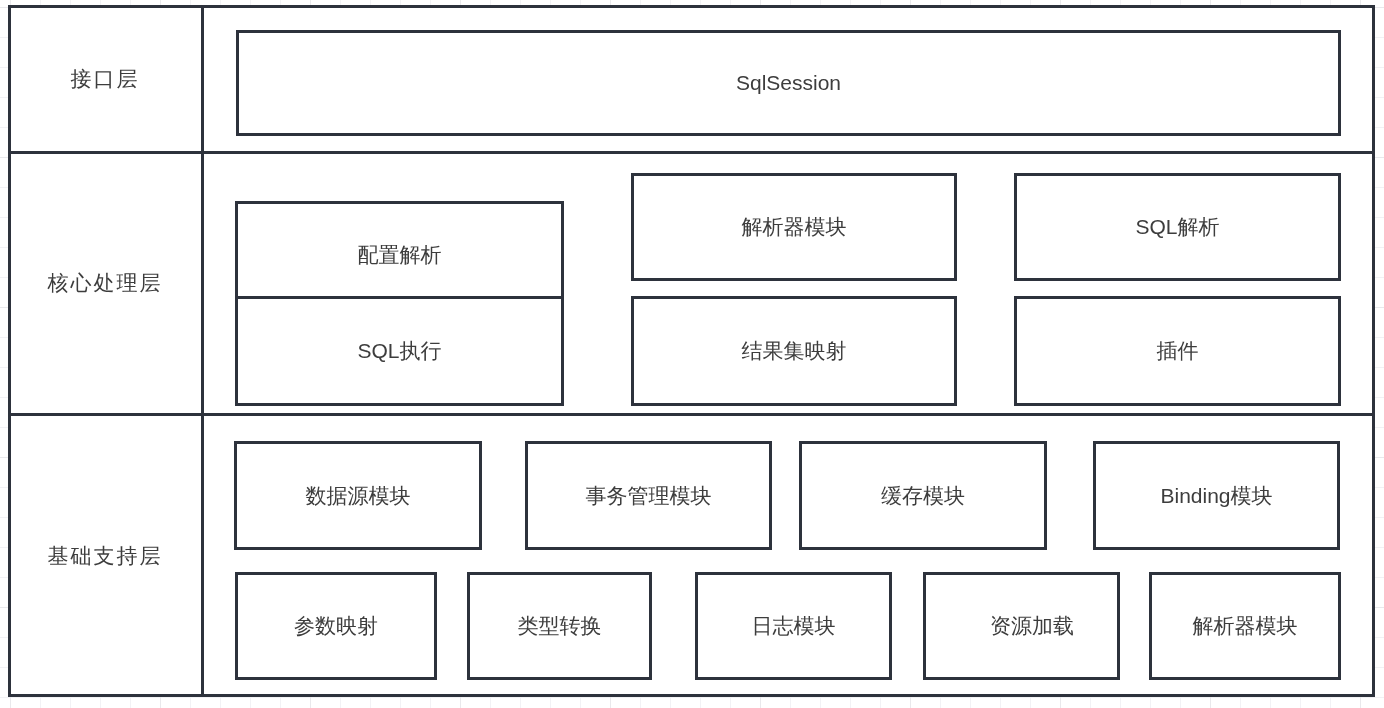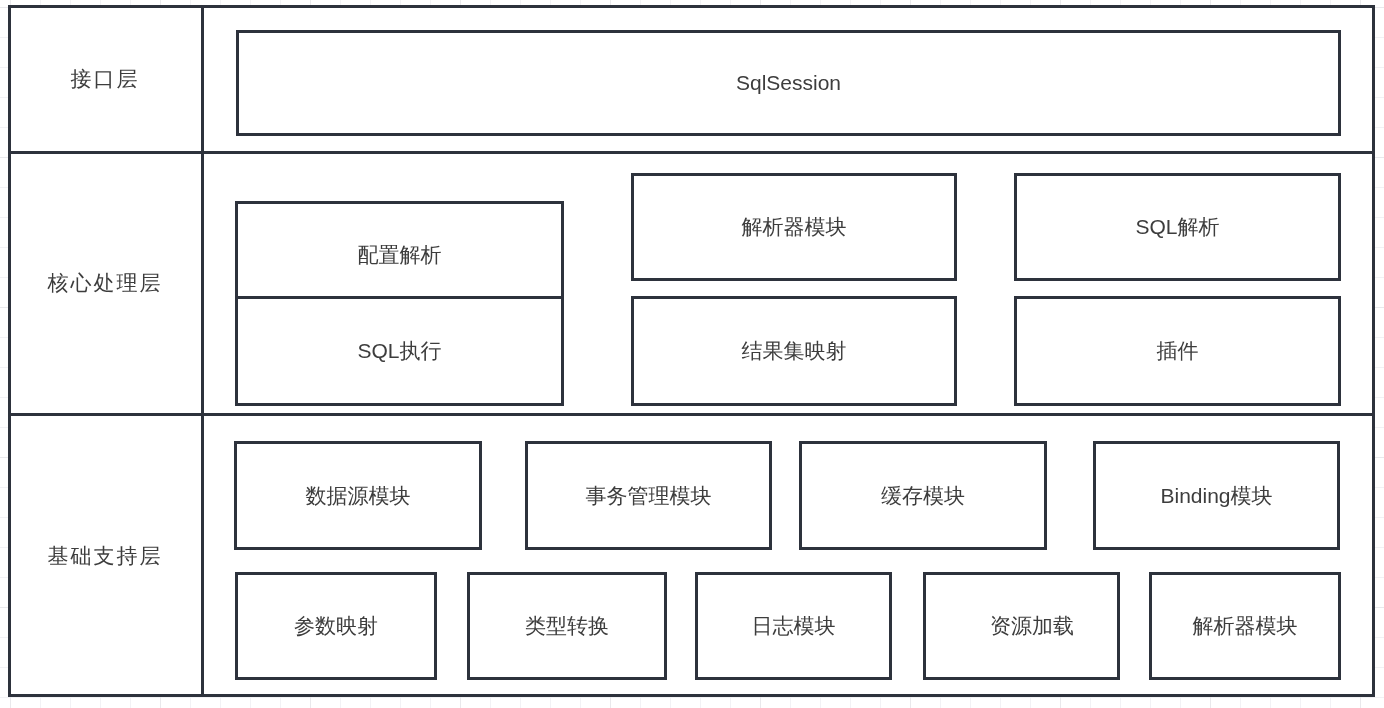--- a/index.html
+++ b/index.html
@@ -71,21 +71,21 @@
   .box-sql-exec      { left: 235px;  top: 296px; width: 329px; height: 110px; }
   .box-result-map    { left: 631px;  top: 296px; width: 326px; height: 110px; }
   .box-plugin        { left: 1014px; top: 296px; width: 327px; height: 110px; }
 
   .box-datasource    { left: 234px;  top: 441px; width: 248px; height: 109px; }
   .box-transaction   { left: 513px;  top: 441px; width: 247px; height: 109px; margin-left: 12px; }
   .box-cache         { left: 799px;  top: 441px; width: 248px; height: 109px; }
   .box-binding       { left: 1093px; top: 441px; width: 247px; height: 109px; }
 
   .box-reflection    { left: 235px;  top: 572px; width: 202px; height: 108px; }
-  .box-type-conv     { left: 467px;  top: 572px; width: 200px; height: 108px; }
+  .box-type-conv     { left: 467px;  top: 572px; width: 185px; height: 108px; }
   .box-logging       { left: 695px;  top: 572px; width: 197px; height: 108px; }
   .box-resource      { left: 923px;  top: 572px; width: 197px; height: 108px; padding-left: 21px; }
   .box-parser        { left: 1149px; top: 572px; width: 192px; height: 108px; }
 
   .watermark {
     position: absolute;
     left: 1192px;
     top: 677px;
     font-size: 19px;
     color: #c6c6c8;

